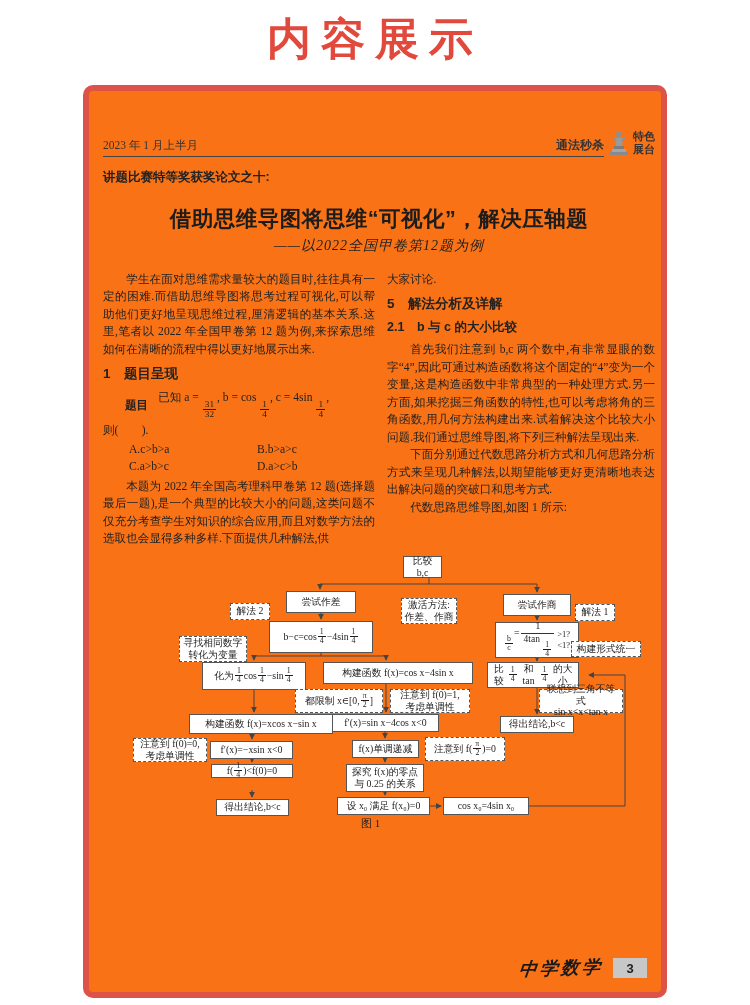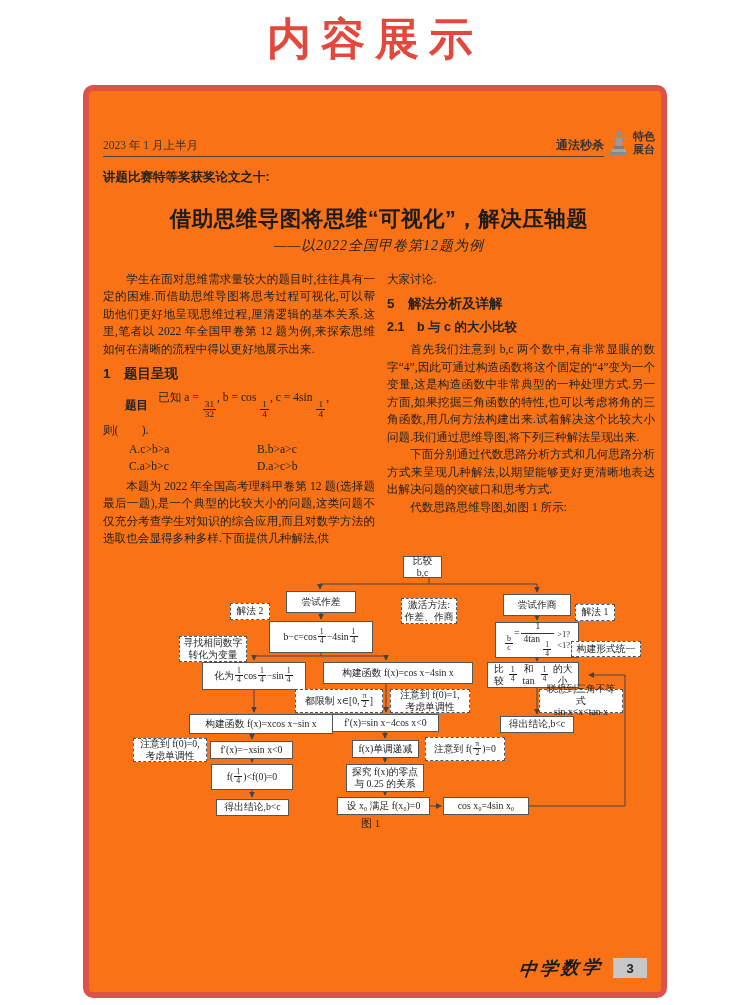--- a/index.html
+++ b/index.html
@@ -185,21 +185,21 @@
         </g>
       </svg>
 
       <div class="fc" style="left:300px;top:2px;width:39px;height:22px;">比较 b,c</div>
       <div class="fc" style="left:183px;top:37px;width:70px;height:22px;">尝试作差</div>
       <div class="fc" style="left:166px;top:67px;width:104px;height:32px;">b−c=cos <span class="frac"><span class="fn">1</span><span class="fd">4</span></span>−4sin <span class="frac"><span class="fn">1</span><span class="fd">4</span></span></div>
       <div class="fc" style="left:99px;top:108px;width:104px;height:28px;">化为<span class="frac"><span class="fn">1</span><span class="fd">4</span></span> cos <span class="frac"><span class="fn">1</span><span class="fd">4</span></span>−sin <span class="frac"><span class="fn">1</span><span class="fd">4</span></span></div>
       <div class="fc" style="left:220px;top:108px;width:150px;height:22px;">构建函数 f(x)=cos x−4sin x</div>
       <div class="fc" style="left:86px;top:160px;width:144px;height:20px;">构建函数 f(x)=xcos x−sin x</div>
       <div class="fc" style="left:107px;top:187px;width:83px;height:18px;">f′(x)=−xsin x&lt;0</div>
-      <div class="fc" style="left:108px;top:210px;width:82px;height:26px;">f(<span class="frac"><span class="fn">1</span><span class="fd">4</span></span>)&lt;f(0)=0</div>
+      <div class="fc" style="left:108px;top:210px;width:82px;height:14px;">f(<span class="frac"><span class="fn">1</span><span class="fd">4</span></span>)&lt;f(0)=0</div>
       <div class="fc" style="left:113px;top:245px;width:73px;height:17px;">得出结论,b&lt;c</div>
       <div class="fc" style="left:229px;top:160px;width:107px;height:18px;">f′(x)=sin x−4cos x&lt;0</div>
       <div class="fc" style="left:249px;top:186px;width:67px;height:18px;text-align:center;">f(x)单调递减</div>
       <div class="fc" style="left:243px;top:210px;width:78px;height:28px;">探究 f(x)的零点
 与 0.25 的关系</div>
       <div class="fc" style="left:234px;top:243px;width:93px;height:18px;">设 x₀ 满足 f(x₀)=0</div>
       <div class="fc" style="left:340px;top:243px;width:86px;height:18px;">cos x₀=4sin x₀</div>
       <div class="fc" style="left:400px;top:40px;width:68px;height:22px;">尝试作商</div>
 
       <div class="fc quot" style="left:392px;top:68px;width:84px;height:36px;">

